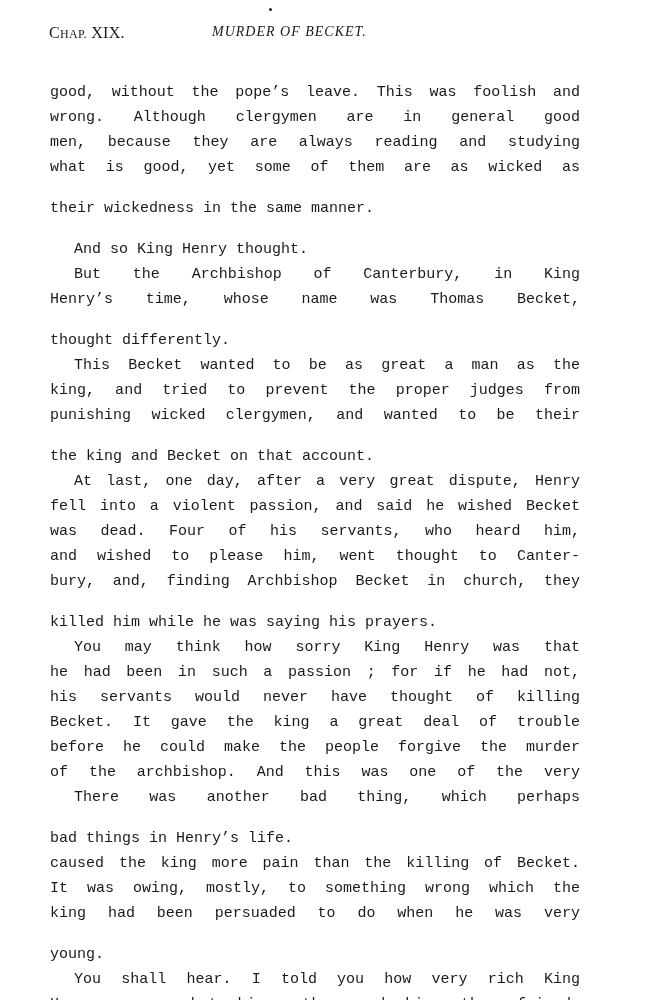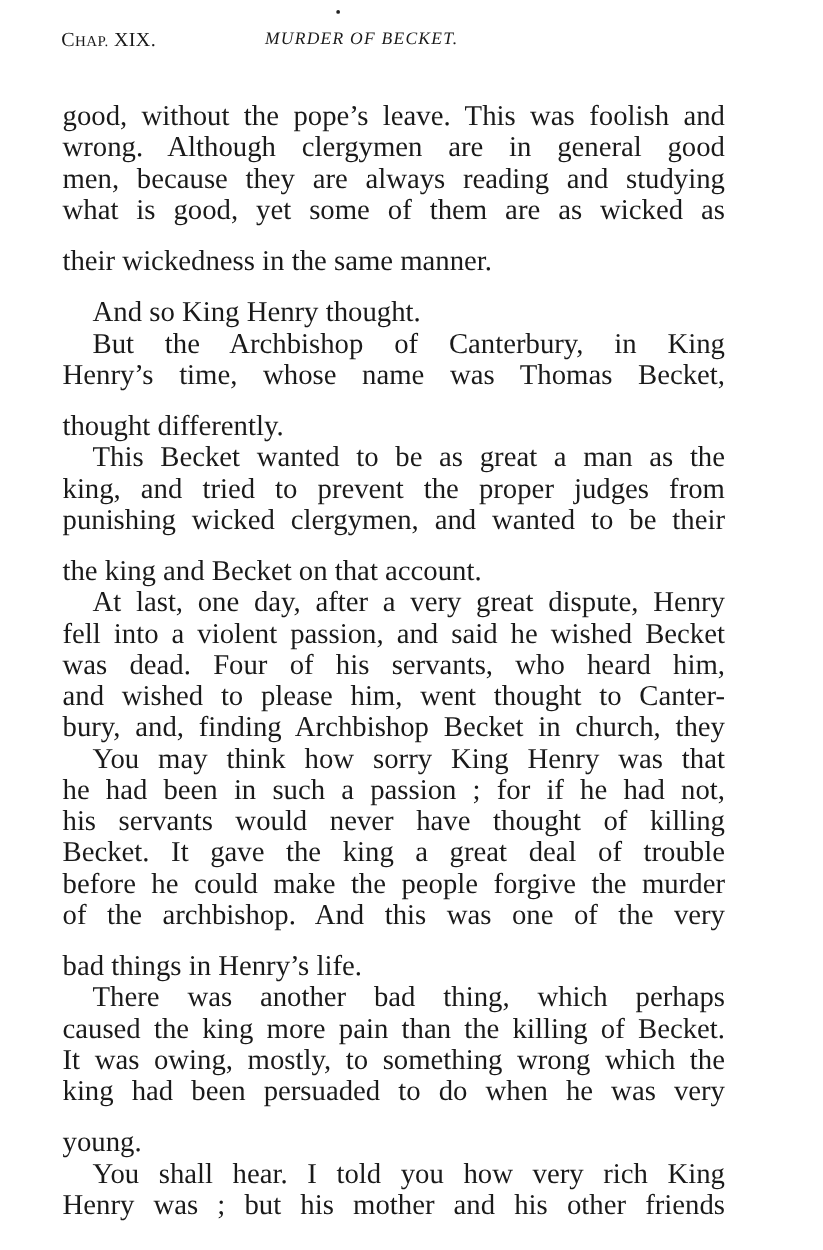--- a/index.html
+++ b/index.html
@@ -7,21 +7,21 @@
     width: 658px; height: 1000px; background: #ffffff; position: relative; overflow: hidden;
     font-family: "DejaVu Serif", "Liberation Serif", serif; color: #1a1a1a;
   }
   .dot { position: absolute; left: 269px; top: 8px; width: 3px; height: 3px; background: #222; border-radius: 50%; }
   .header { position: absolute; top: 24px; left: 49px; width: 530px; height: 30px; }
   .chap { position: absolute; left: 0; top: 0; font-size: 16px; letter-spacing: 0.3px; font-family: "Liberation Serif", serif; }
   .chap .sc { font-size: 12px; }
   .title { position: absolute; left: 163px; top: 0; font-size: 14px; font-style: italic; letter-spacing: 1px; font-family: "Liberation Serif", serif; }
   .body { position: absolute; left: 50px; top: 80px; width: 530px; }
   .line {
-    font-family: Liberation Serif, serif; font-size: 23px; line-height: 25px; height: 25px;
+    font-family: Liberation Mono, monospace; font-size: 15px; line-height: 25px; height: 25px;
     white-space: nowrap; text-align: justify; text-align-last: justify;
   }
   .line.last { text-align-last: left; margin-top: 16px; }
   .line.indent { padding-left: 24px; }
 </style>
 </head>
 <body>
 
 <div class="dot"></div>
 
@@ -42,27 +42,28 @@
     <div class="line last">thought differently.</div>
     <div class="line indent">This Becket wanted to be as great a man as the</div>
     <div class="line">king, and tried to prevent the proper judges from</div>
     <div class="line">punishing wicked clergymen, and wanted to be their</div>
     <div class="line last">the king and Becket on that account.</div>
     <div class="line indent">At last, one day, after a very great dispute, Henry</div>
     <div class="line">fell into a violent passion, and said he wished Becket</div>
     <div class="line">was dead.  Four of his servants, who heard him,</div>
     <div class="line">and wished to please him, went thought to Canter-</div>
     <div class="line">bury, and, finding Archbishop Becket in church, they</div>
+    <div class="line last">killed him while he was saying his prayers.</div>
     <div class="line indent">You may think how sorry King Henry was that</div>
     <div class="line">he had been in such a passion ; for if he had not,</div>
     <div class="line">his servants would never have thought of killing</div>
     <div class="line">Becket.  It gave the king a great deal of trouble</div>
     <div class="line">before he could make the people forgive the murder</div>
     <div class="line">of the archbishop.  And this was one of the very</div>
+    <div class="line indent">There was another bad thing, which perhaps</div>
     <div class="line last">bad things in Henry’s life.</div>
-    <div class="line indent">There was another bad thing, which perhaps</div>
     <div class="line">caused the king more pain than the killing of Becket.</div>
     <div class="line">It was owing, mostly, to something wrong which the</div>
     <div class="line">king had been persuaded to do when he was very</div>
     <div class="line last">young.</div>
     <div class="line indent">You shall hear.  I told you how very rich King</div>
     <div class="line">Henry was ; but his mother and his other friends</div>
   </div>
 
 </body></html>

